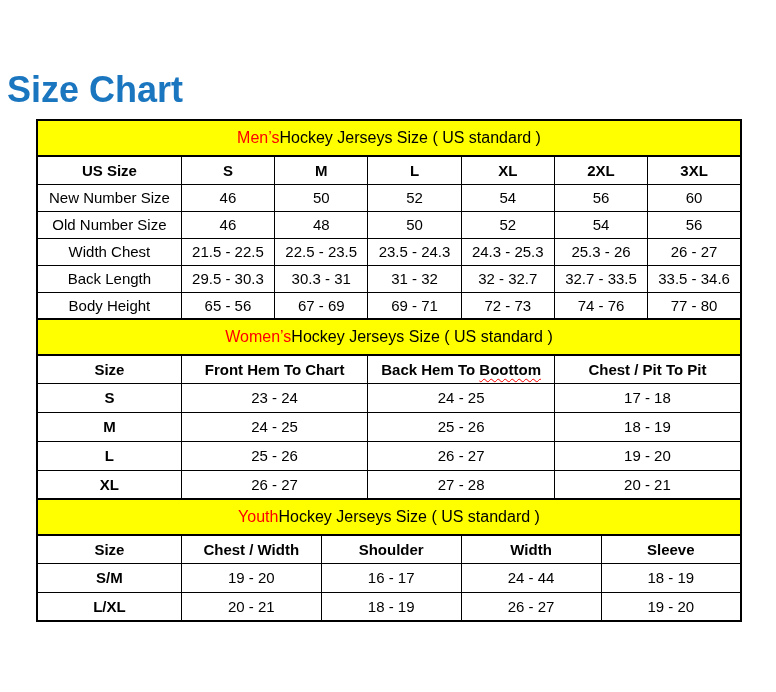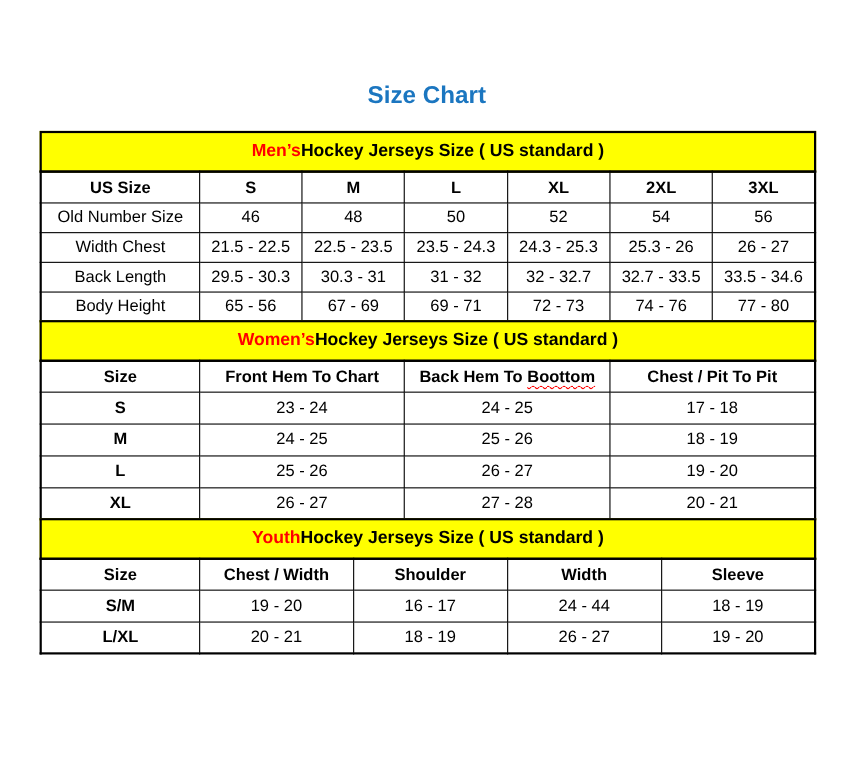--- a/index.html
+++ b/index.html
@@ -15,43 +15,42 @@
     font-family: "Liberation Sans", sans-serif;
   }
   .page {
     position: relative;
     width: 776px;
     height: 692px;
     background: #ffffff;
     overflow: hidden;
   }
   .title {
-    margin: 12px;
+    margin: 7px;
     padding-top: 62px;
-    text-align: center;
-    font-size: 22px;
+    font-size: 36px;
     font-weight: bold;
     letter-spacing: 0px;
     color: var(--title-blue);
   }
   .sections {
     position: absolute;
     left: 36px;
     top: 119px;
     width: 706px;
   }
   .size-section + .size-section { margin-top: -2px; }
   .band {
     background: var(--band-yellow);
     border: 2px solid var(--line-black);
     height: 38px;
     display: flex;
     align-items: center;
     justify-content: center;
-    font-weight: bold;
+    font-weight: normal;
     font-size: 16px;
     color: #000;
     white-space: pre;
   }
   .band .accent { color: var(--accent-red); }
   table {
     width: 100%;
     border-collapse: collapse;
     border: 2px solid var(--line-black);
     margin-top: -2px;
@@ -100,20 +99,29 @@
               <th>US Size</th>
               <th>S</th>
               <th>M</th>
               <th>L</th>
               <th>XL</th>
               <th>2XL</th>
               <th>3XL</th>
             </tr>
           </thead>
           <tbody>
+            <tr>
+              <td class="row-label">New Number Size</td>
+              <td>46</td>
+              <td>50</td>
+              <td>52</td>
+              <td>54</td>
+              <td>56</td>
+              <td>60</td>
+            </tr>
             <tr>
               <td class="row-label">Old Number Size</td>
               <td>46</td>
               <td>48</td>
               <td>50</td>
               <td>52</td>
               <td>54</td>
               <td>56</td>
             </tr>
             <tr>

